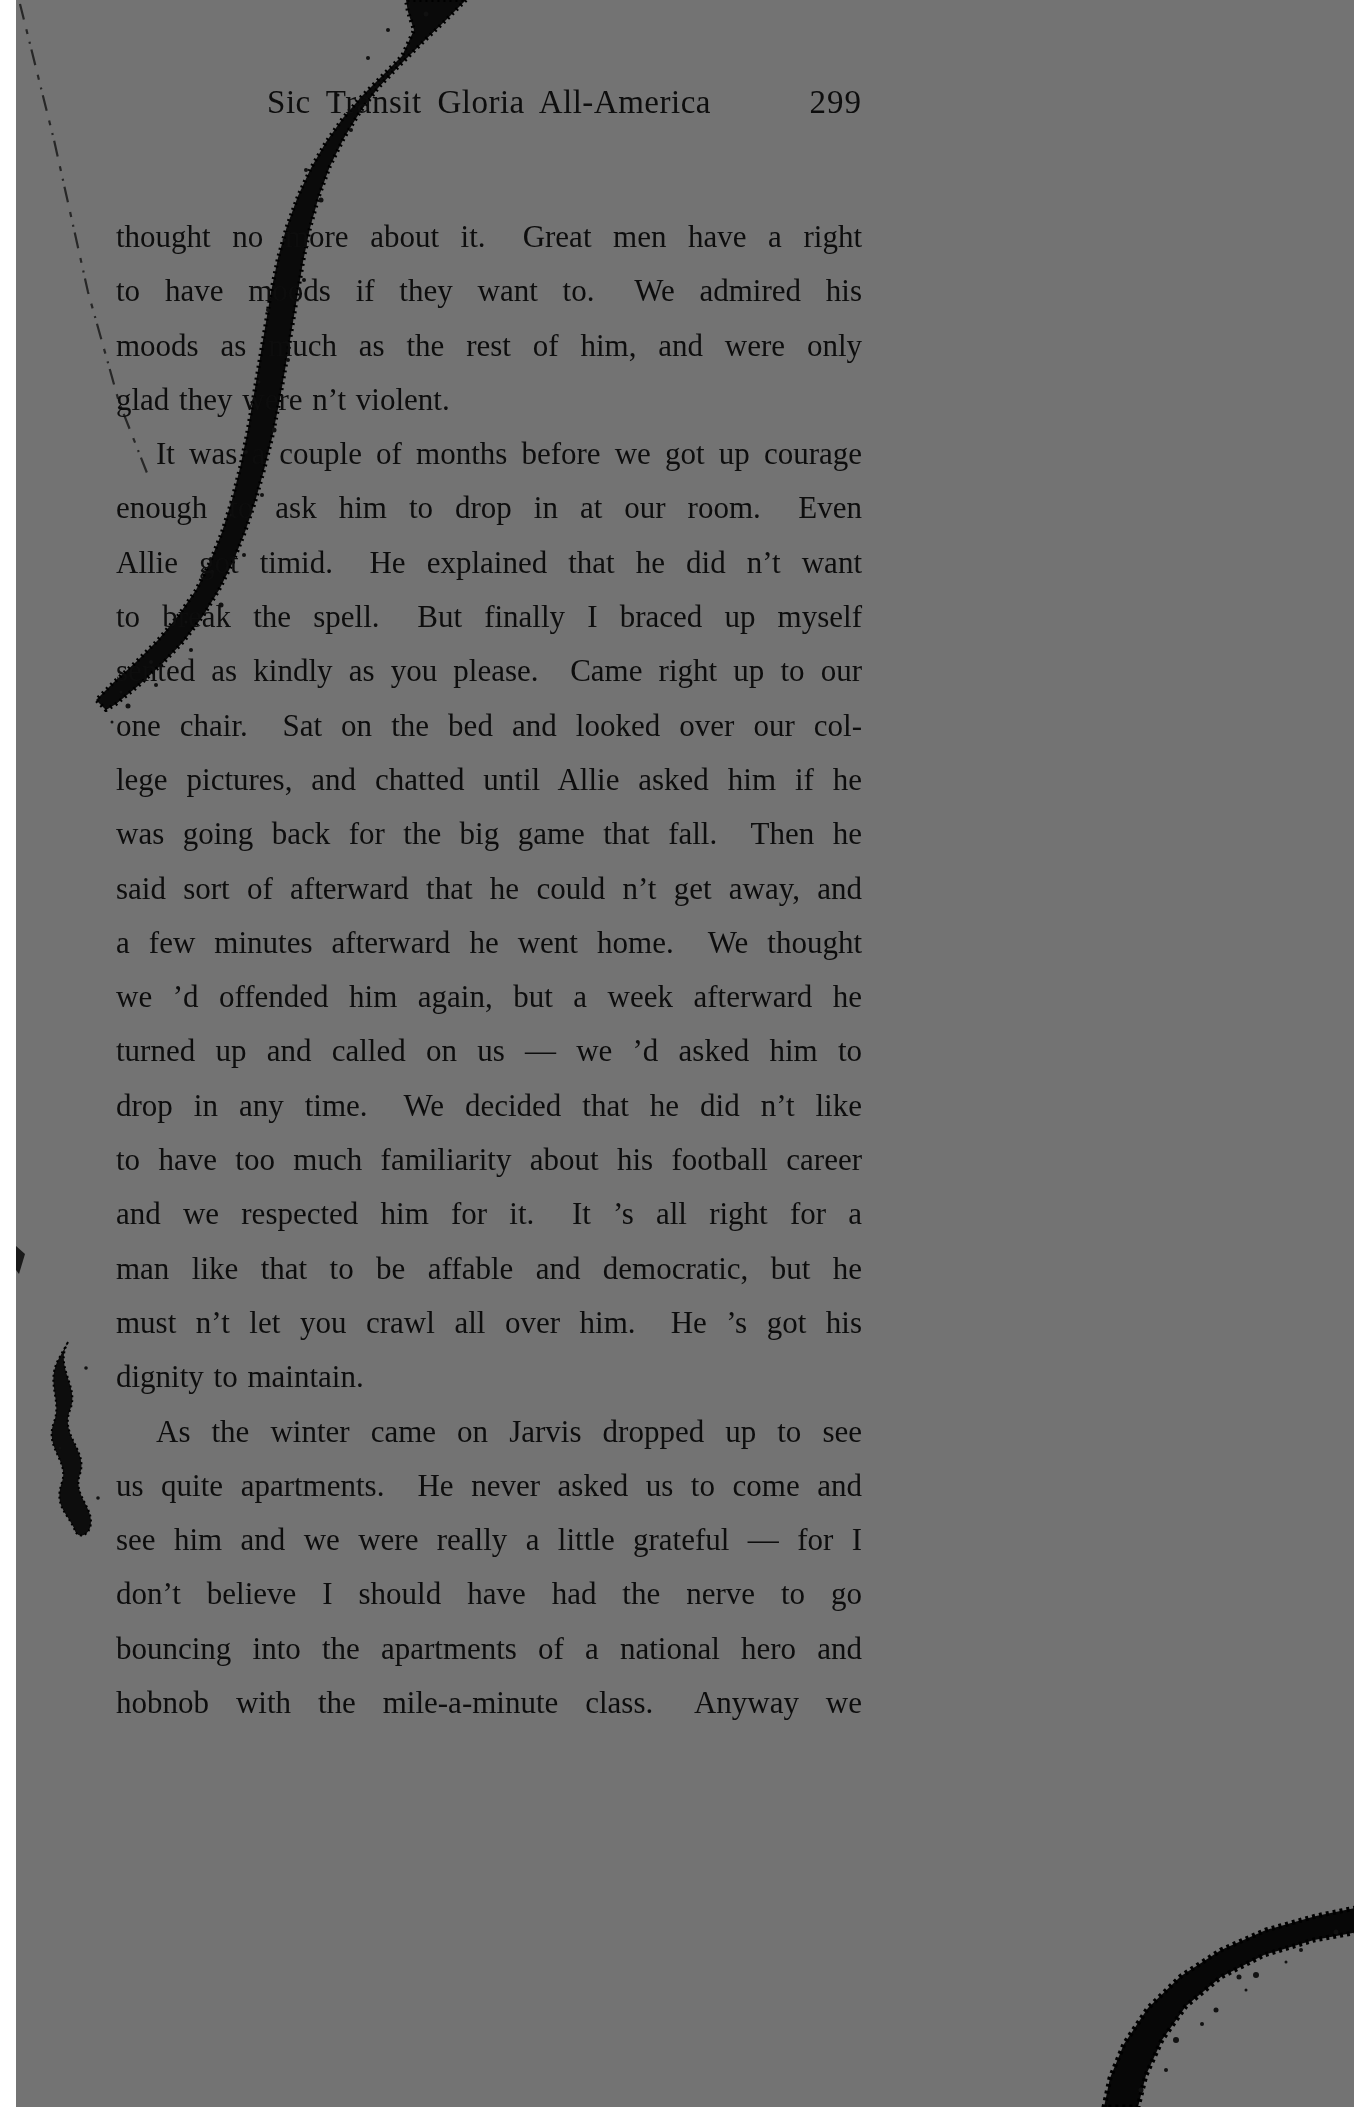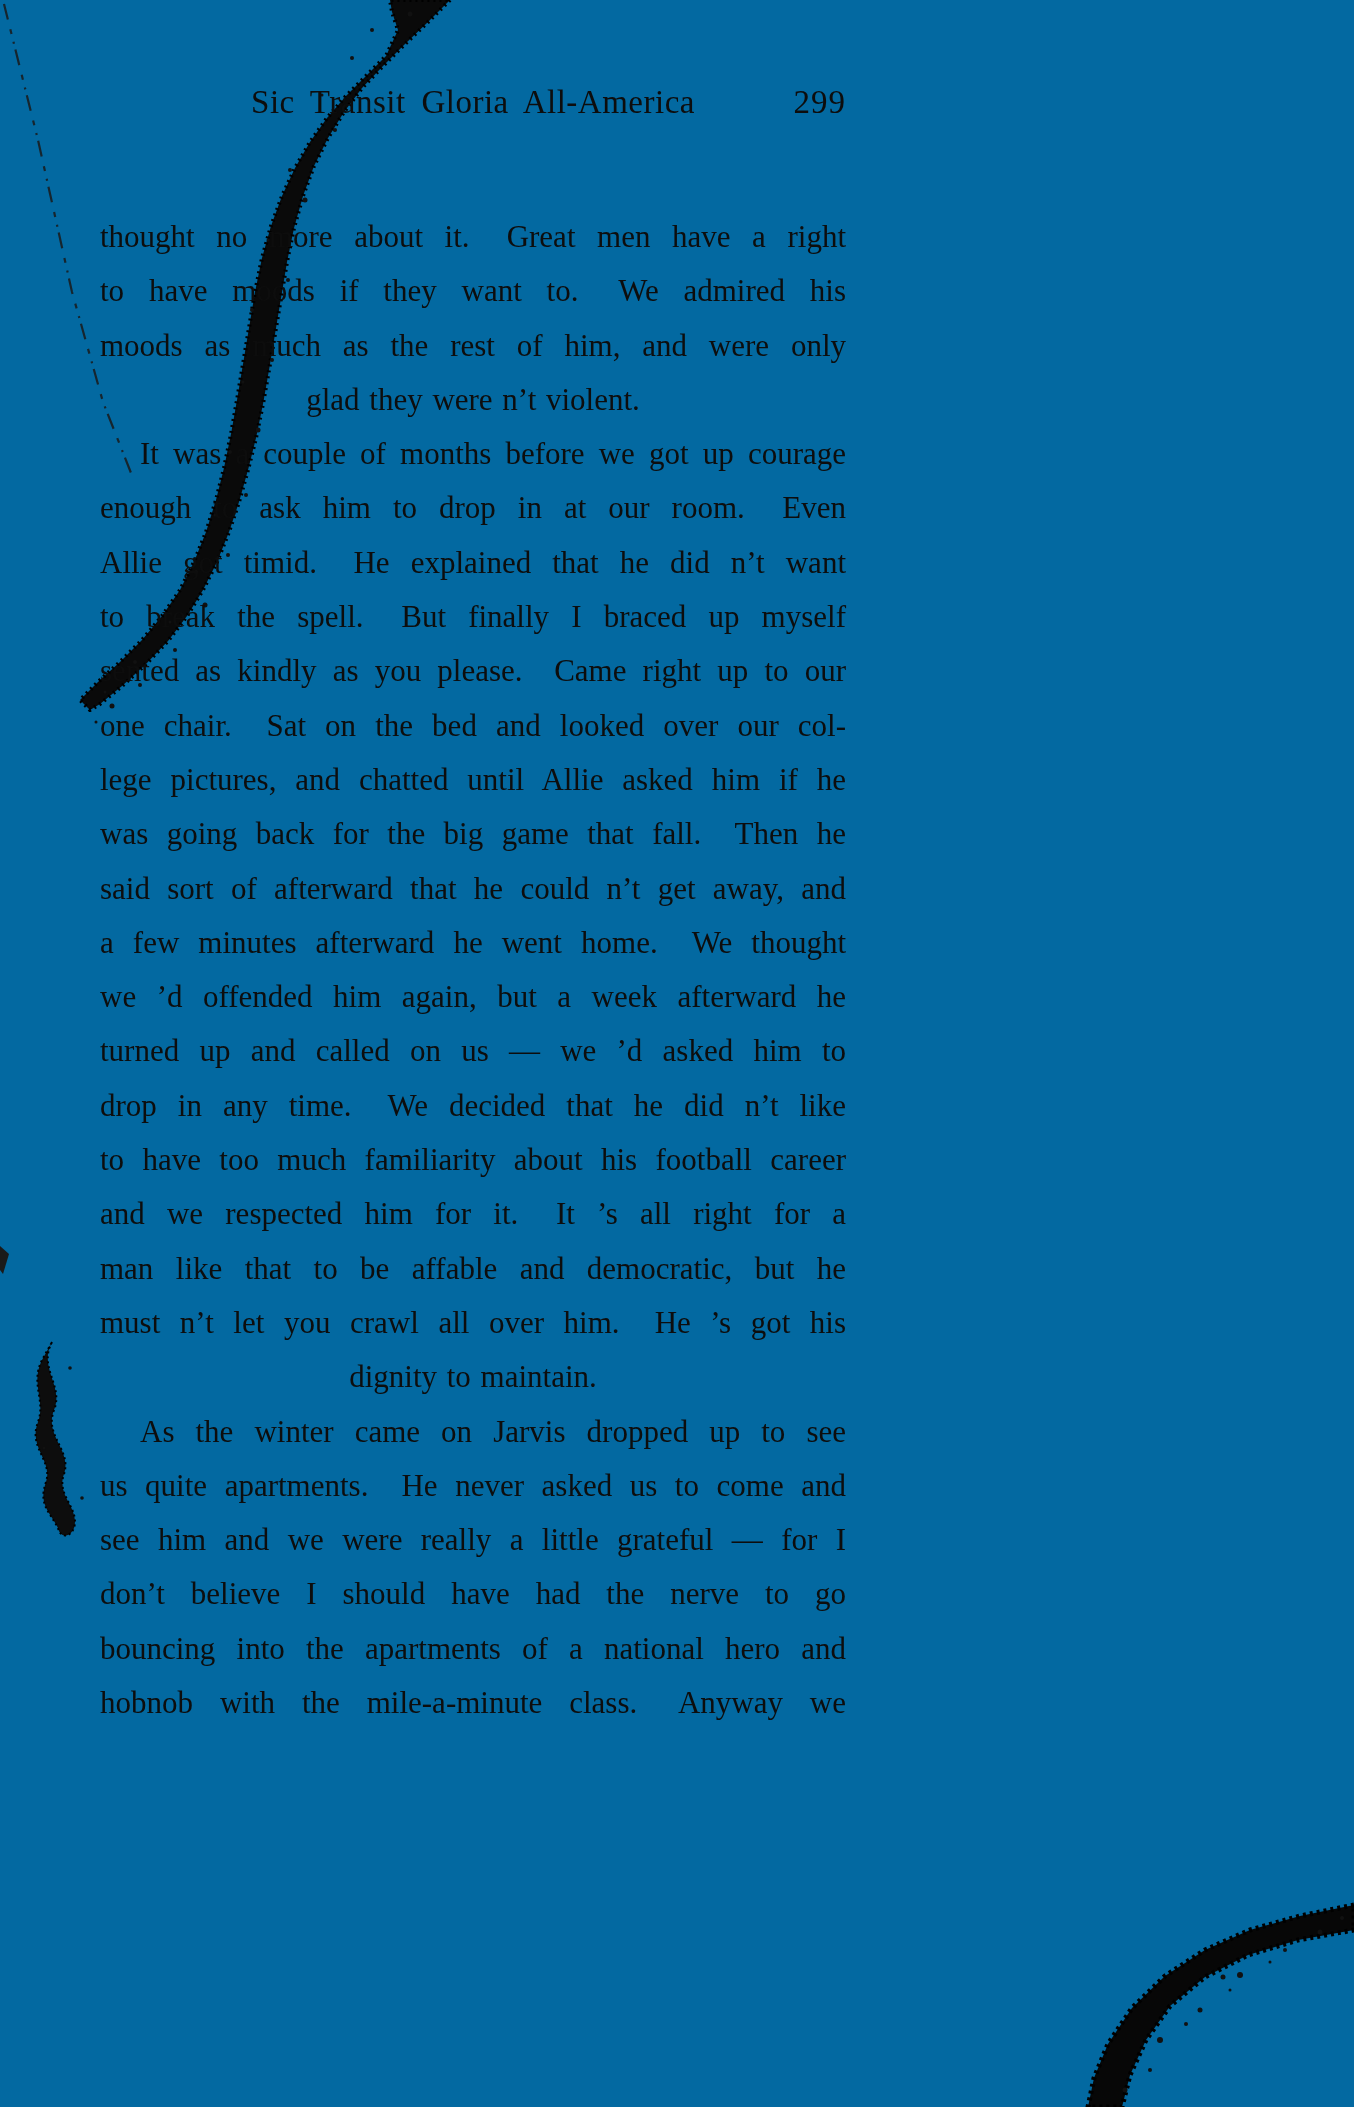--- a/index.html
+++ b/index.html
@@ -3,40 +3,40 @@
 <meta charset="utf-8">
 <style>
   html,body{margin:0;padding:0;}
   body{
     width:1354px;height:2107px;
     background:#ffffff;
     font-family:"Liberation Serif","DejaVu Serif",serif;
     position:relative;
     overflow:hidden;
   }
-  .page{position:absolute;inset:0;background:#0369a1;color:#0d0d0d;}
+  .page{position:absolute;inset:0;background:#737373;color:#0d0d0d;margin-left:16px;}
   .artifacts{position:absolute;left:0;top:0;width:1354px;height:2107px;pointer-events:none;}
   .header{
     position:absolute;left:100px;top:84px;width:746px;
     font-size:33px;text-align:center;
     letter-spacing:0.5px;word-spacing:7px;
     white-space:nowrap;
   }
   .pagenum{position:absolute;right:0;top:0;letter-spacing:1px;}
   .textblock{position:absolute;left:100px;top:210px;width:746px;}
   .para{margin:0;}
   .ln{
     font-size:31px;
     line-height:54.3px;
     height:54.3px;
     word-spacing:2px;
     white-space:normal;
   }
   .ln.fill{text-align:justify;text-align-last:justify;}
-  .ln.short{text-align:center;}
+  .ln.short{text-align:left;}
   .ln.indent{text-indent:40px;}
 </style>
 </head>
 <body>
 
 <div class="page">
 
   <svg class="artifacts" viewBox="0 0 1354 2107" aria-hidden="true">
 
     <path d="M4,4 L38,140 L72,292 L103,402 L133,478" fill="none" stroke="#1a1a1a" stroke-width="2.2" stroke-dasharray="16 10 5 8 2 6" opacity="0.85"></path>

